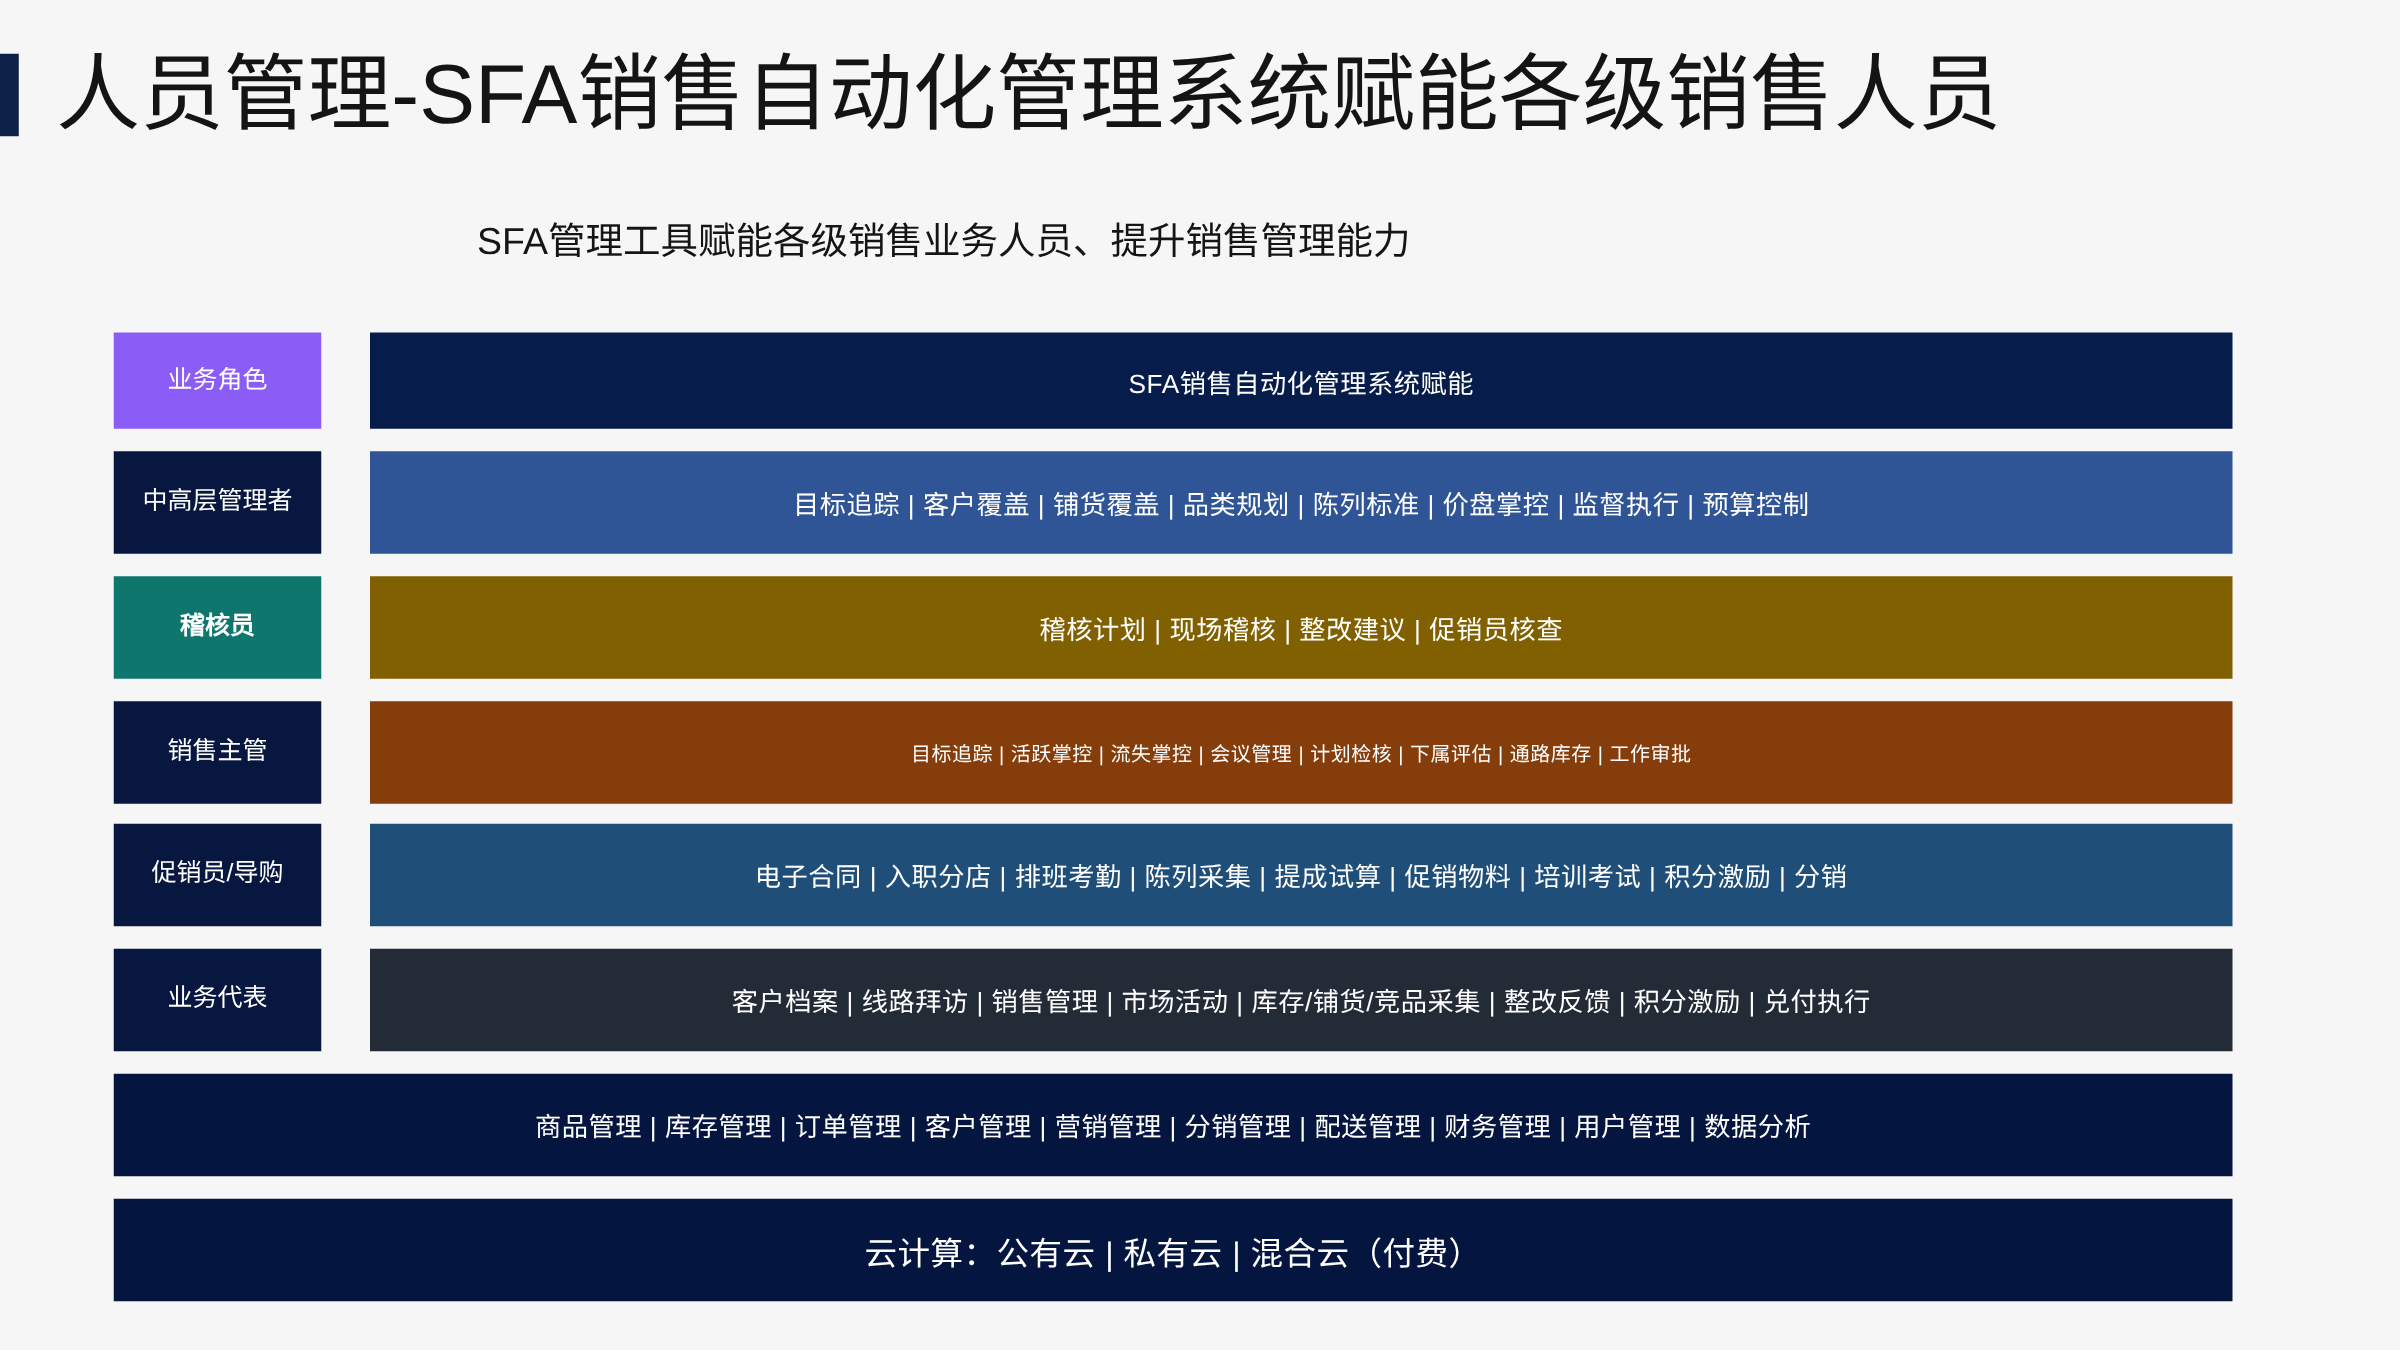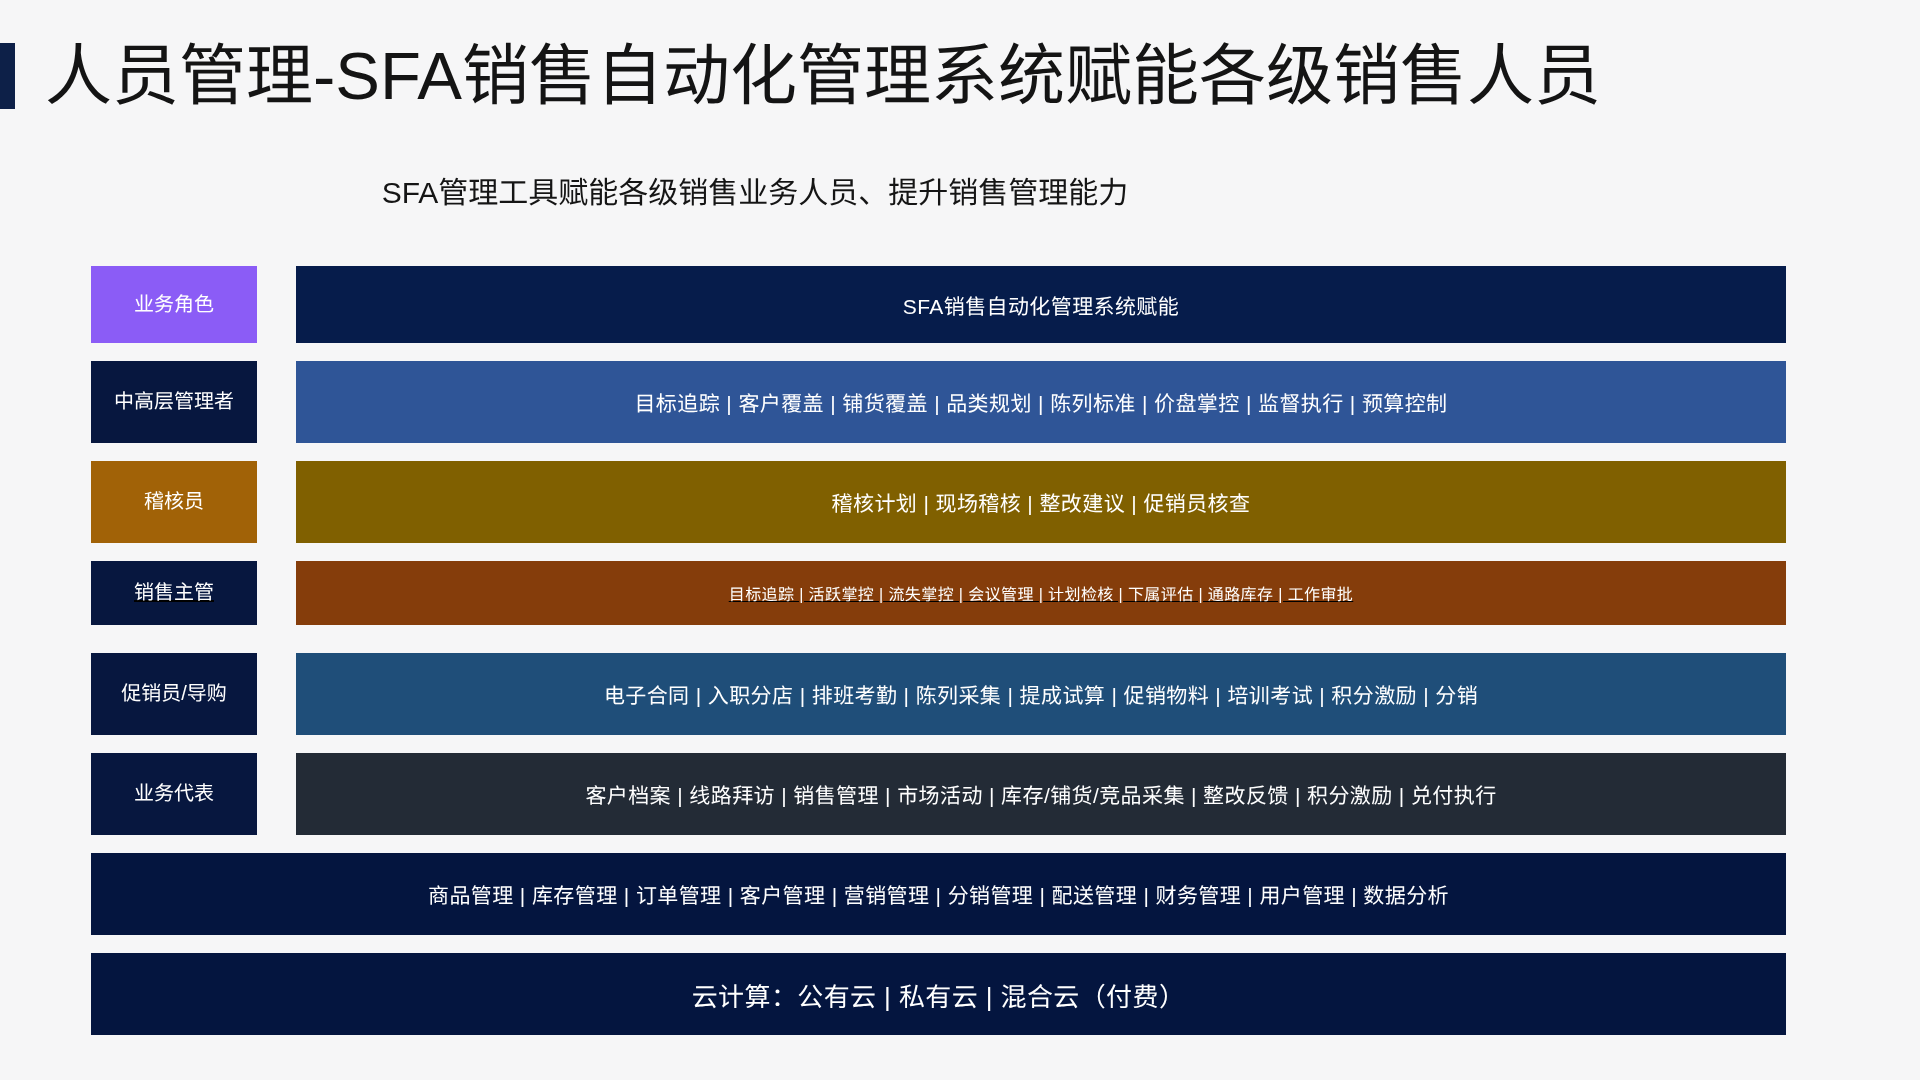--- a/index.html
+++ b/index.html
@@ -124,25 +124,25 @@
         <div class="role-label" style="background: #8b5cf6;">业务角色</div>
         <div class="gap-col"></div>
         <div class="feature-bar" style="background: rgb(6, 28, 75); font-size: 21px;">SFA销售自动化管理系统赋能</div>
       </div>
       <div class="row" style="height: 82px; margin-bottom: 18px;">
         <div class="role-label" style="background: rgb(7, 23, 63);">中高层管理者</div>
         <div class="gap-col"></div>
         <div class="feature-bar" style="background: rgb(47, 85, 151); font-size: 21px;">目标追踪 | 客户覆盖 | 铺货覆盖 | 品类规划 | 陈列标准 | 价盘掌控 | 监督执行 | 预算控制</div>
       </div>
       <div class="row" style="height: 82px; margin-bottom: 18px;">
-        <div class="role-label" style="background: #a16207;">稽核员</div>
+        <div class="role-label" style="background: #0f766e; font-weight: bold;">稽核员</div>
         <div class="gap-col"></div>
         <div class="feature-bar" style="background: rgb(128, 96, 0); font-size: 21px;">稽核计划 | 现场稽核 | 整改建议 | 促销员核查</div>
       </div>
-      <div class="row" style="height: 64px; margin-bottom: 28px; text-decoration: underline;">
+      <div class="row" style="height: 82px; margin-bottom: 16px;">
         <div class="role-label" style="background: rgb(7, 23, 63);">销售主管</div>
         <div class="gap-col"></div>
         <div class="feature-bar" style="background: rgb(133, 61, 11); font-size: 16px;">目标追踪 | 活跃掌控 | 流失掌控 | 会议管理 | 计划检核 | 下属评估 | 通路库存 | 工作审批</div>
       </div>
       <div class="row" style="height: 82px; margin-bottom: 18px;">
         <div class="role-label" style="background: rgb(7, 23, 63);">促销员/导购</div>
         <div class="gap-col"></div>
         <div class="feature-bar" style="background: rgb(31, 78, 121); font-size: 21px;">电子合同 | 入职分店 | 排班考勤 | 陈列采集 | 提成试算 | 促销物料 | 培训考试 | 积分激励 | 分销</div>
       </div>
       <div class="row" style="height: 82px; margin-bottom: 18px;">

